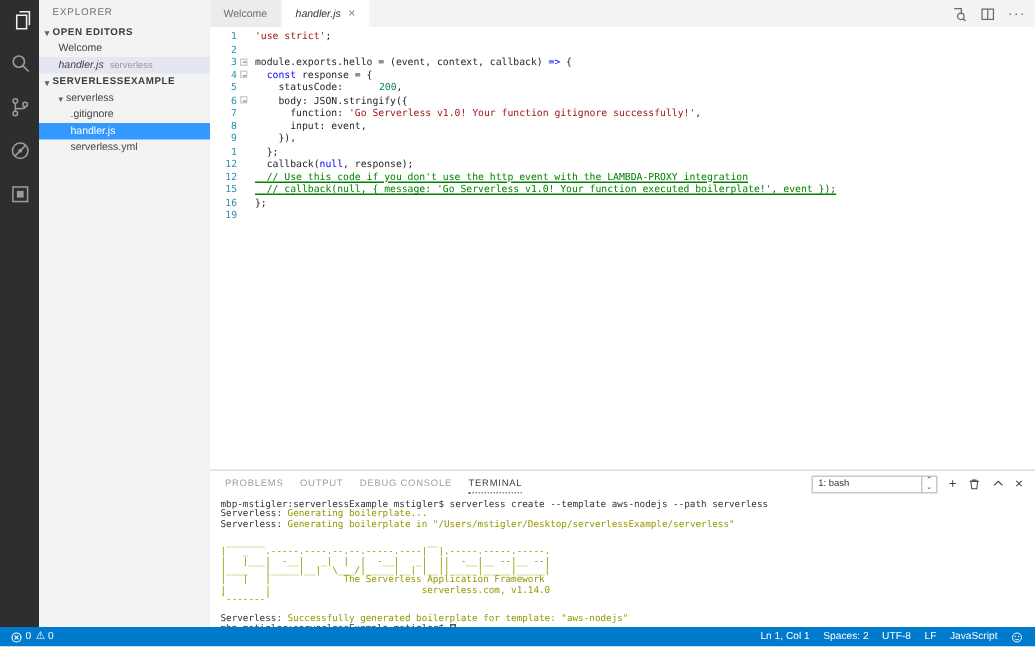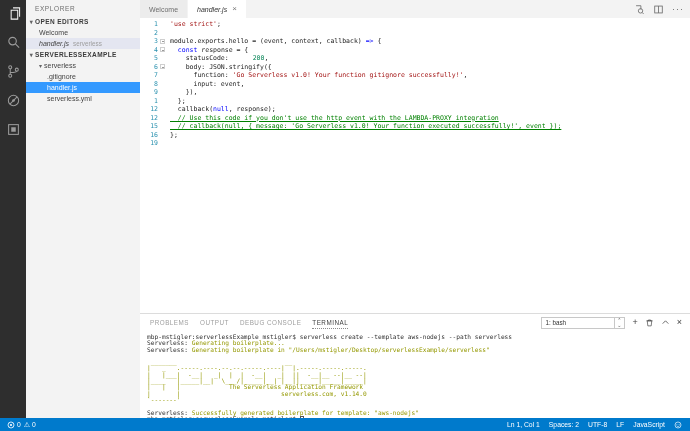--- a/index.html
+++ b/index.html
@@ -238,21 +238,21 @@
           <span class="codetxt"><span class="tok-pln">  callback(</span><span class="tok-kw">null</span><span class="tok-pln">, response);</span></span>
         </div>
         <div class="code-line">
           <span class="gutter">12</span>
           <span class="foldcol"></span>
           <span class="codetxt"><span class="tok-com">  // Use this code if you don't use the http event with the LAMBDA-PROXY integration</span></span>
         </div>
         <div class="code-line">
           <span class="gutter">15</span>
           <span class="foldcol"></span>
-          <span class="codetxt"><span class="tok-com">  // callback(null, { message: 'Go Serverless v1.0! Your function executed successfully!', event });</span></span>
+          <span class="codetxt"><span class="tok-com">  // callback(null, { message: 'Go Serverless v1.0! Your function executed boilerplate!', event });</span></span>
         </div>
         <div class="code-line">
           <span class="gutter">16</span>
           <span class="foldcol"></span>
           <span class="codetxt"><span class="tok-pln">};</span></span>
         </div>
         <div class="code-line">
           <span class="gutter">19</span>
           <span class="foldcol"></span>
           <span class="codetxt"></span>

